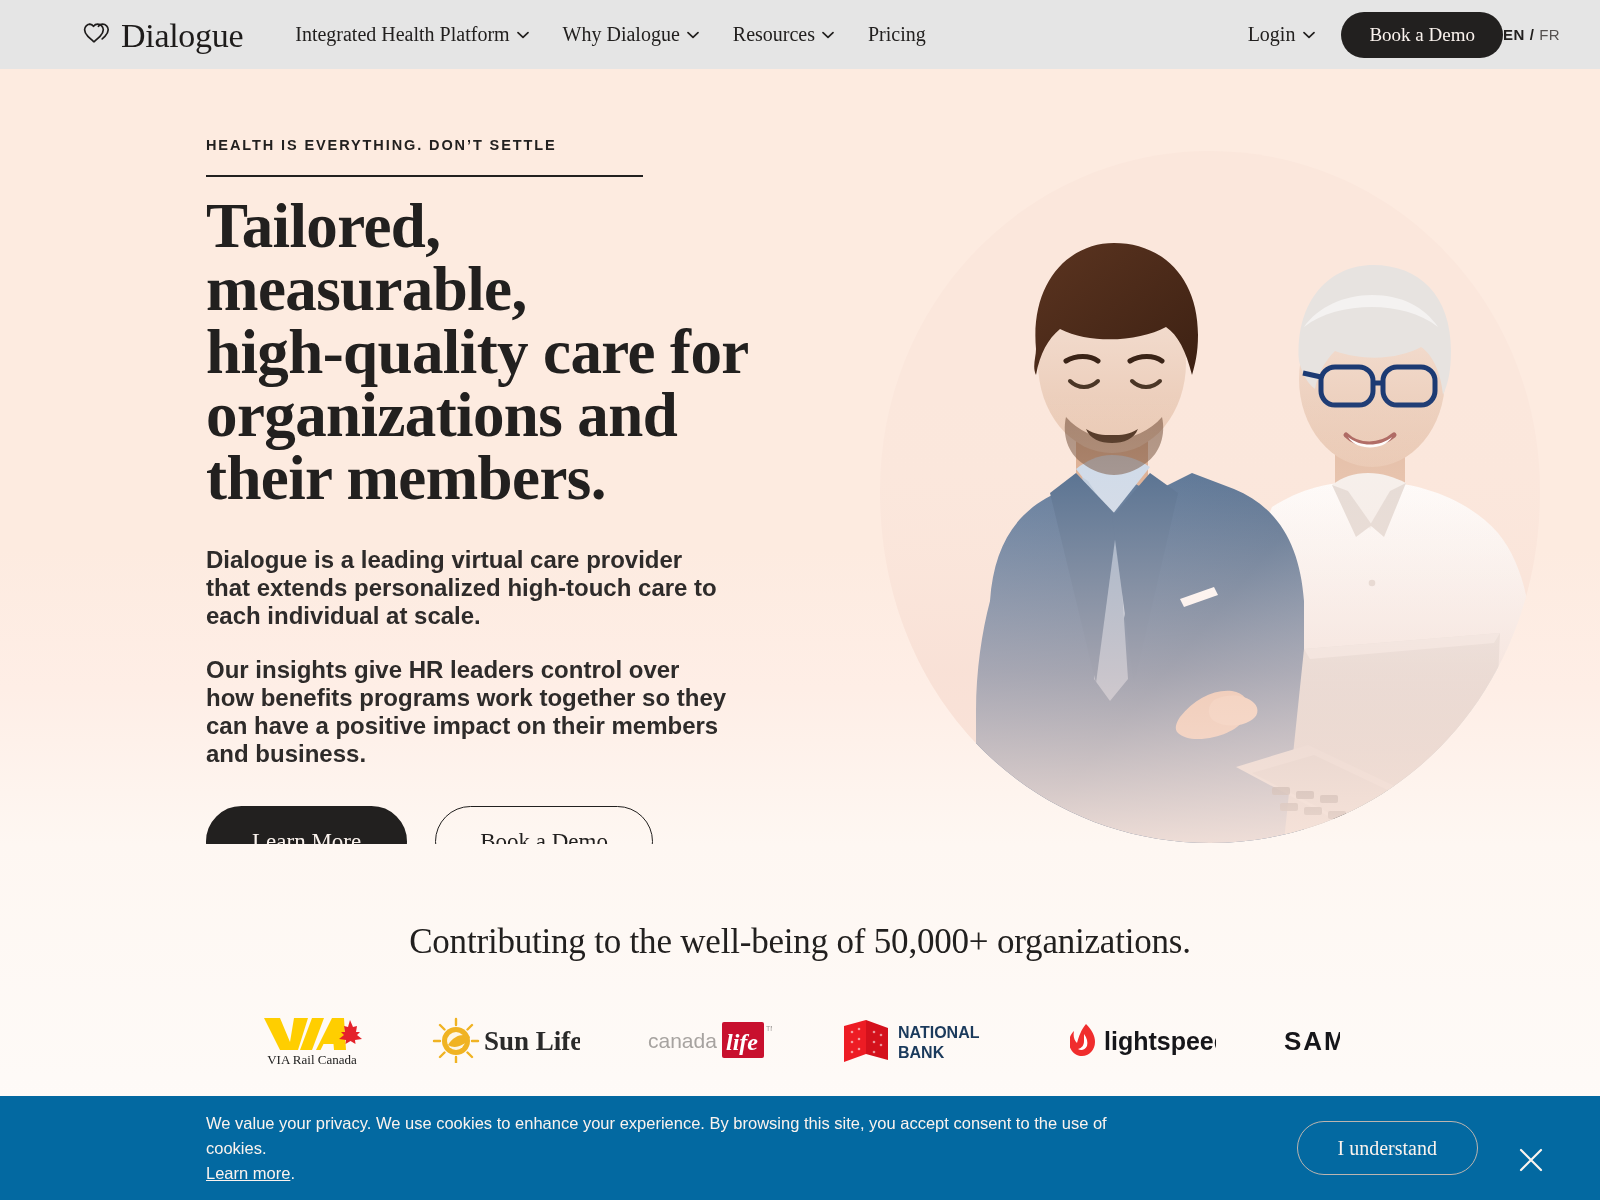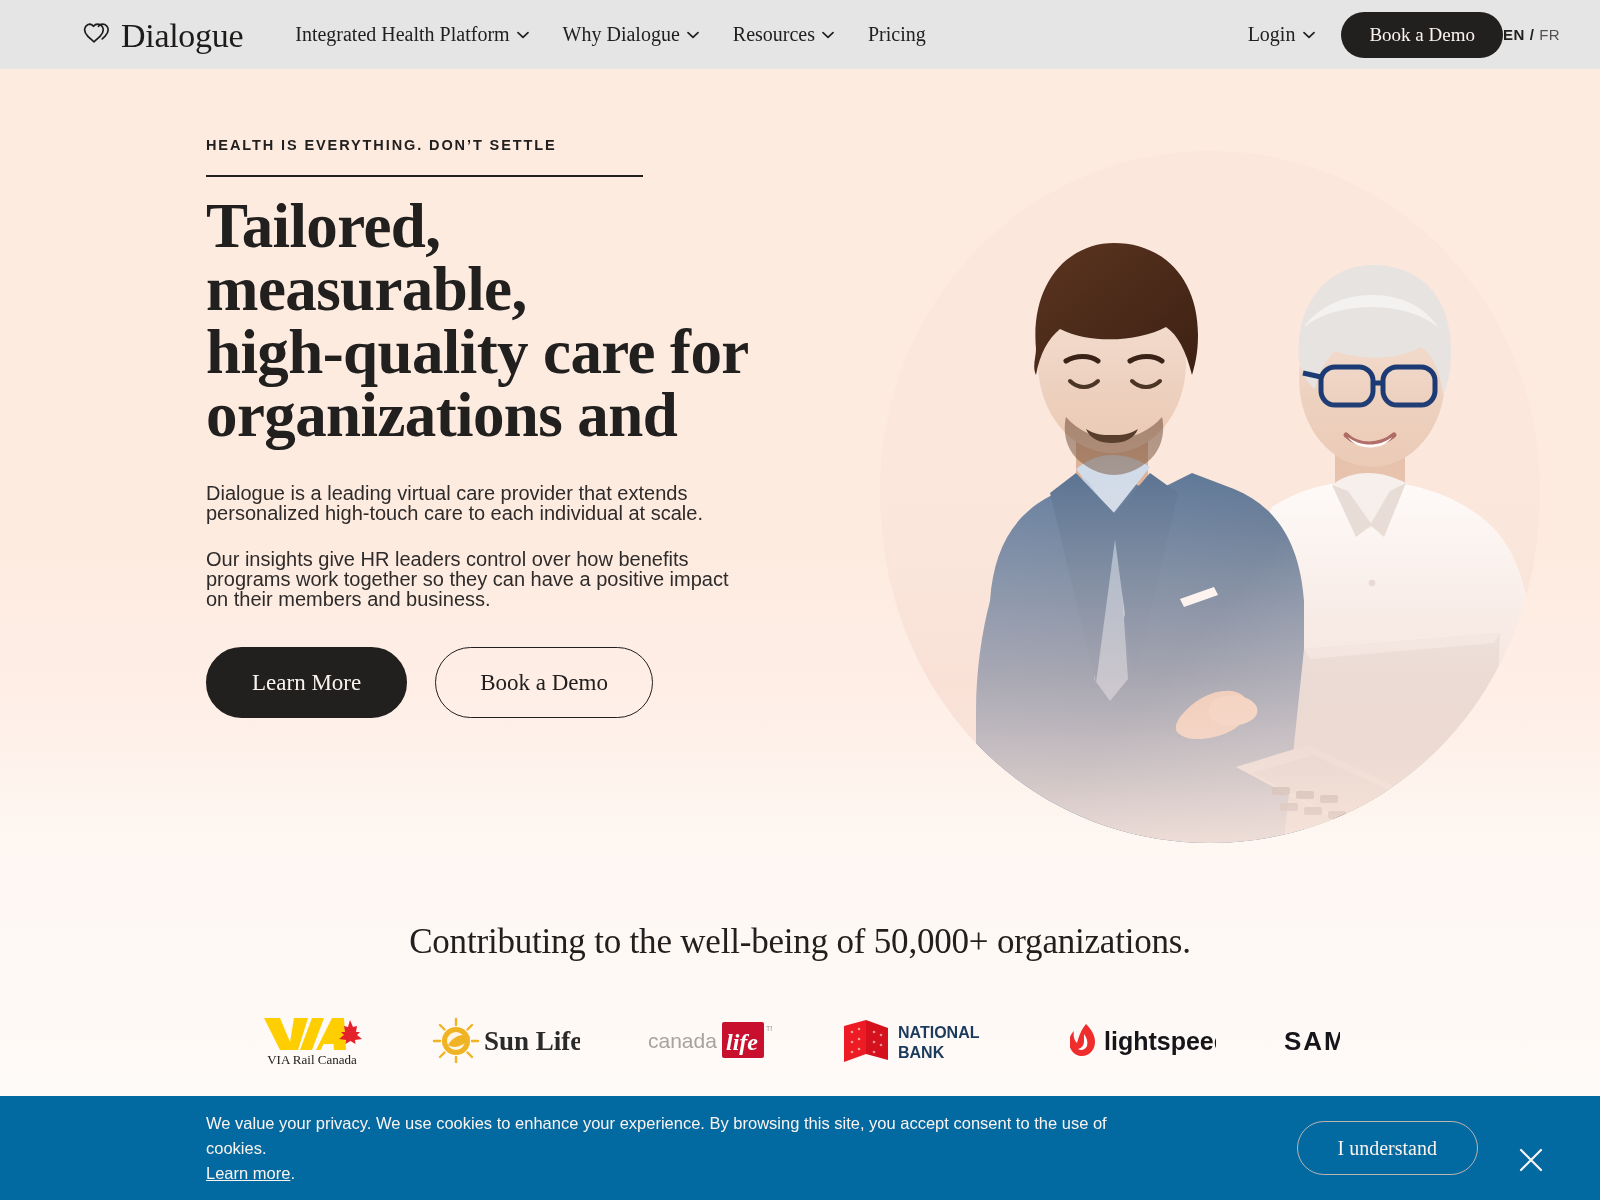--- a/index.html
+++ b/index.html
@@ -151,25 +151,26 @@
     font-family: "Liberation Serif", serif;
     font-size: 63px;
     line-height: 1.0;
     letter-spacing: -0.6px;
     color: #22201F;
     font-weight: bold;
   }
   .hero-title span { display: block; }
 
   .hero-para {
-    font-size: 20px;
-    line-height: 20px;
+    font-size: 24px;
+    line-height: 28px;
     color: #2E2B2A;
     margin-top: 36px;
     max-width: 525px;
+    font-weight: bold;
   }
   .hero-para + .hero-para { margin-top: 26px; }
 
   .hero-ctas {
     margin-top: 38px;
     display: flex;
     gap: 28px;
   }
   .btn {
     font-family: "Liberation Serif", serif;
@@ -490,20 +491,21 @@
       </svg>
     </div>
 
     <div class="hero-copy">
       <div class="eyebrow">HEALTH IS EVERYTHING. DON’T SETTLE</div>
       <div class="rule"></div>
       <h1 class="hero-title">
         <span>Tailored, measurable,</span>
         <span>high-quality care for</span>
         <span>organizations and</span>
+        <span>their members.</span>
       </h1>
       <p class="hero-para">Dialogue is a leading virtual care provider that extends personalized high-touch care to each individual at scale.</p>
       <p class="hero-para">Our insights give HR leaders control over how benefits programs work together so they can have a positive impact on their members and business.</p>
       <div class="hero-ctas">
         <button class="btn btn-dark">Learn More</button>
         <button class="btn btn-outline">Book a Demo</button>
       </div>
     </div>
   </section>
 

